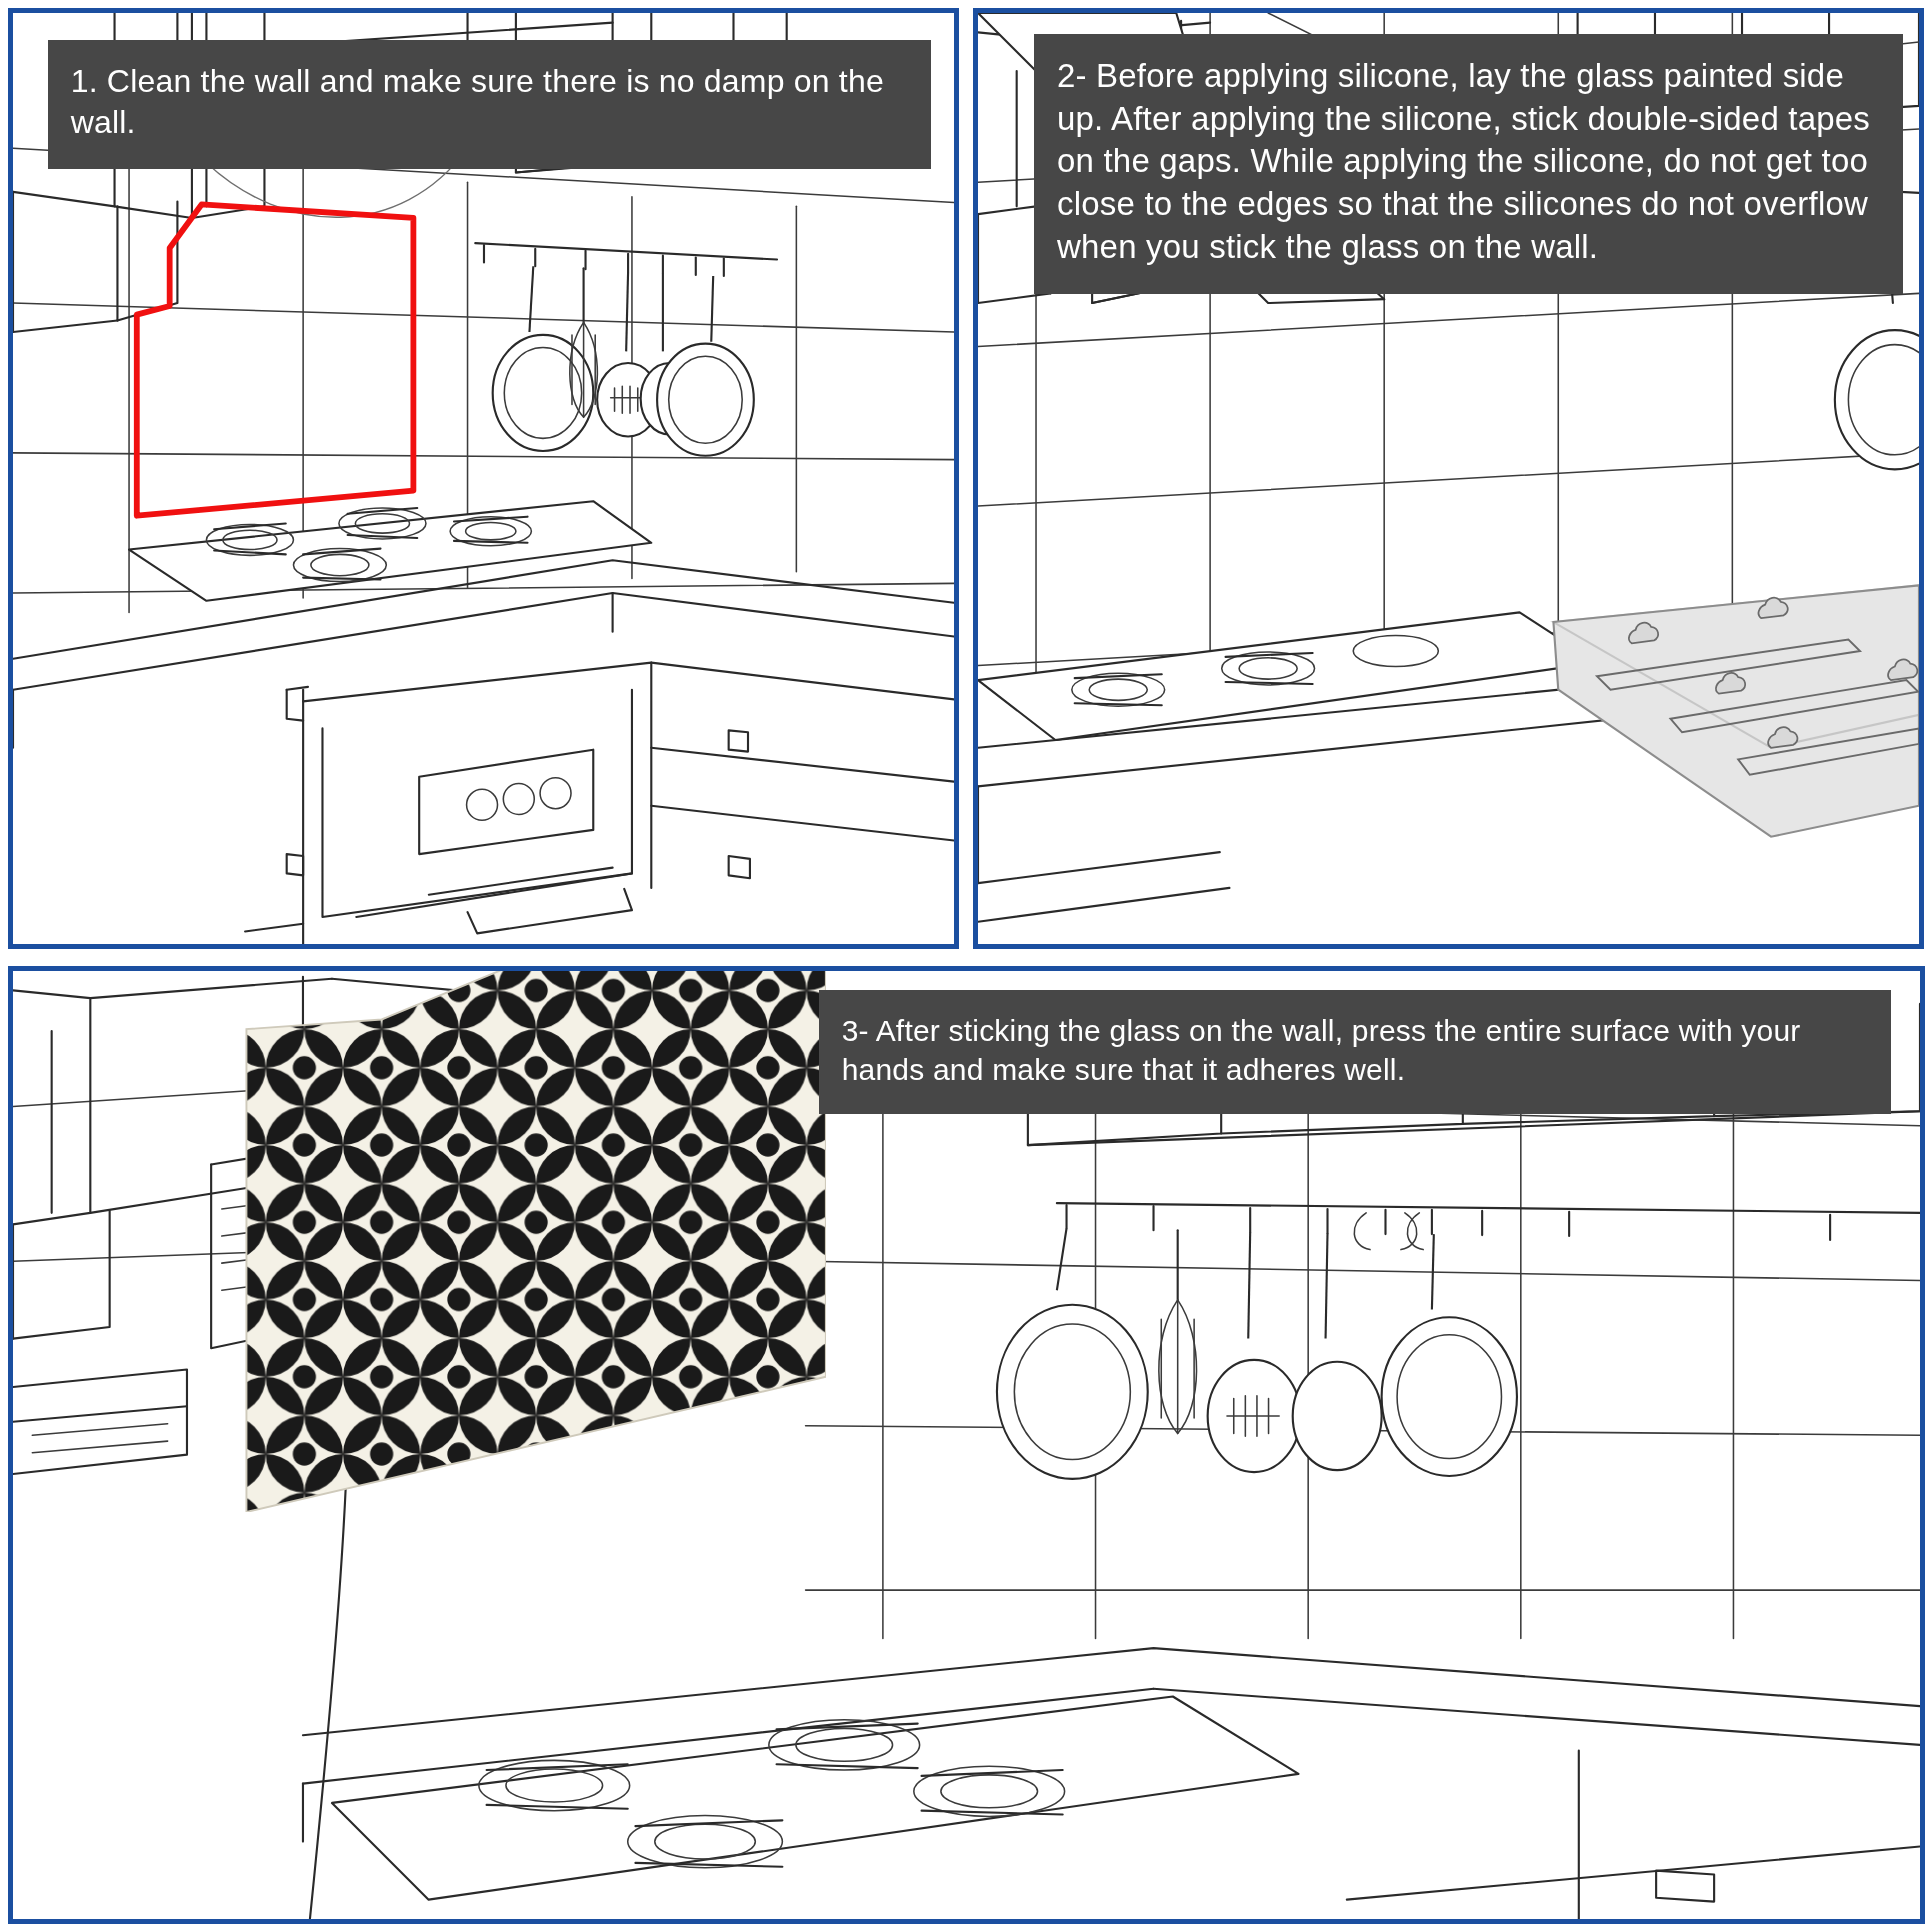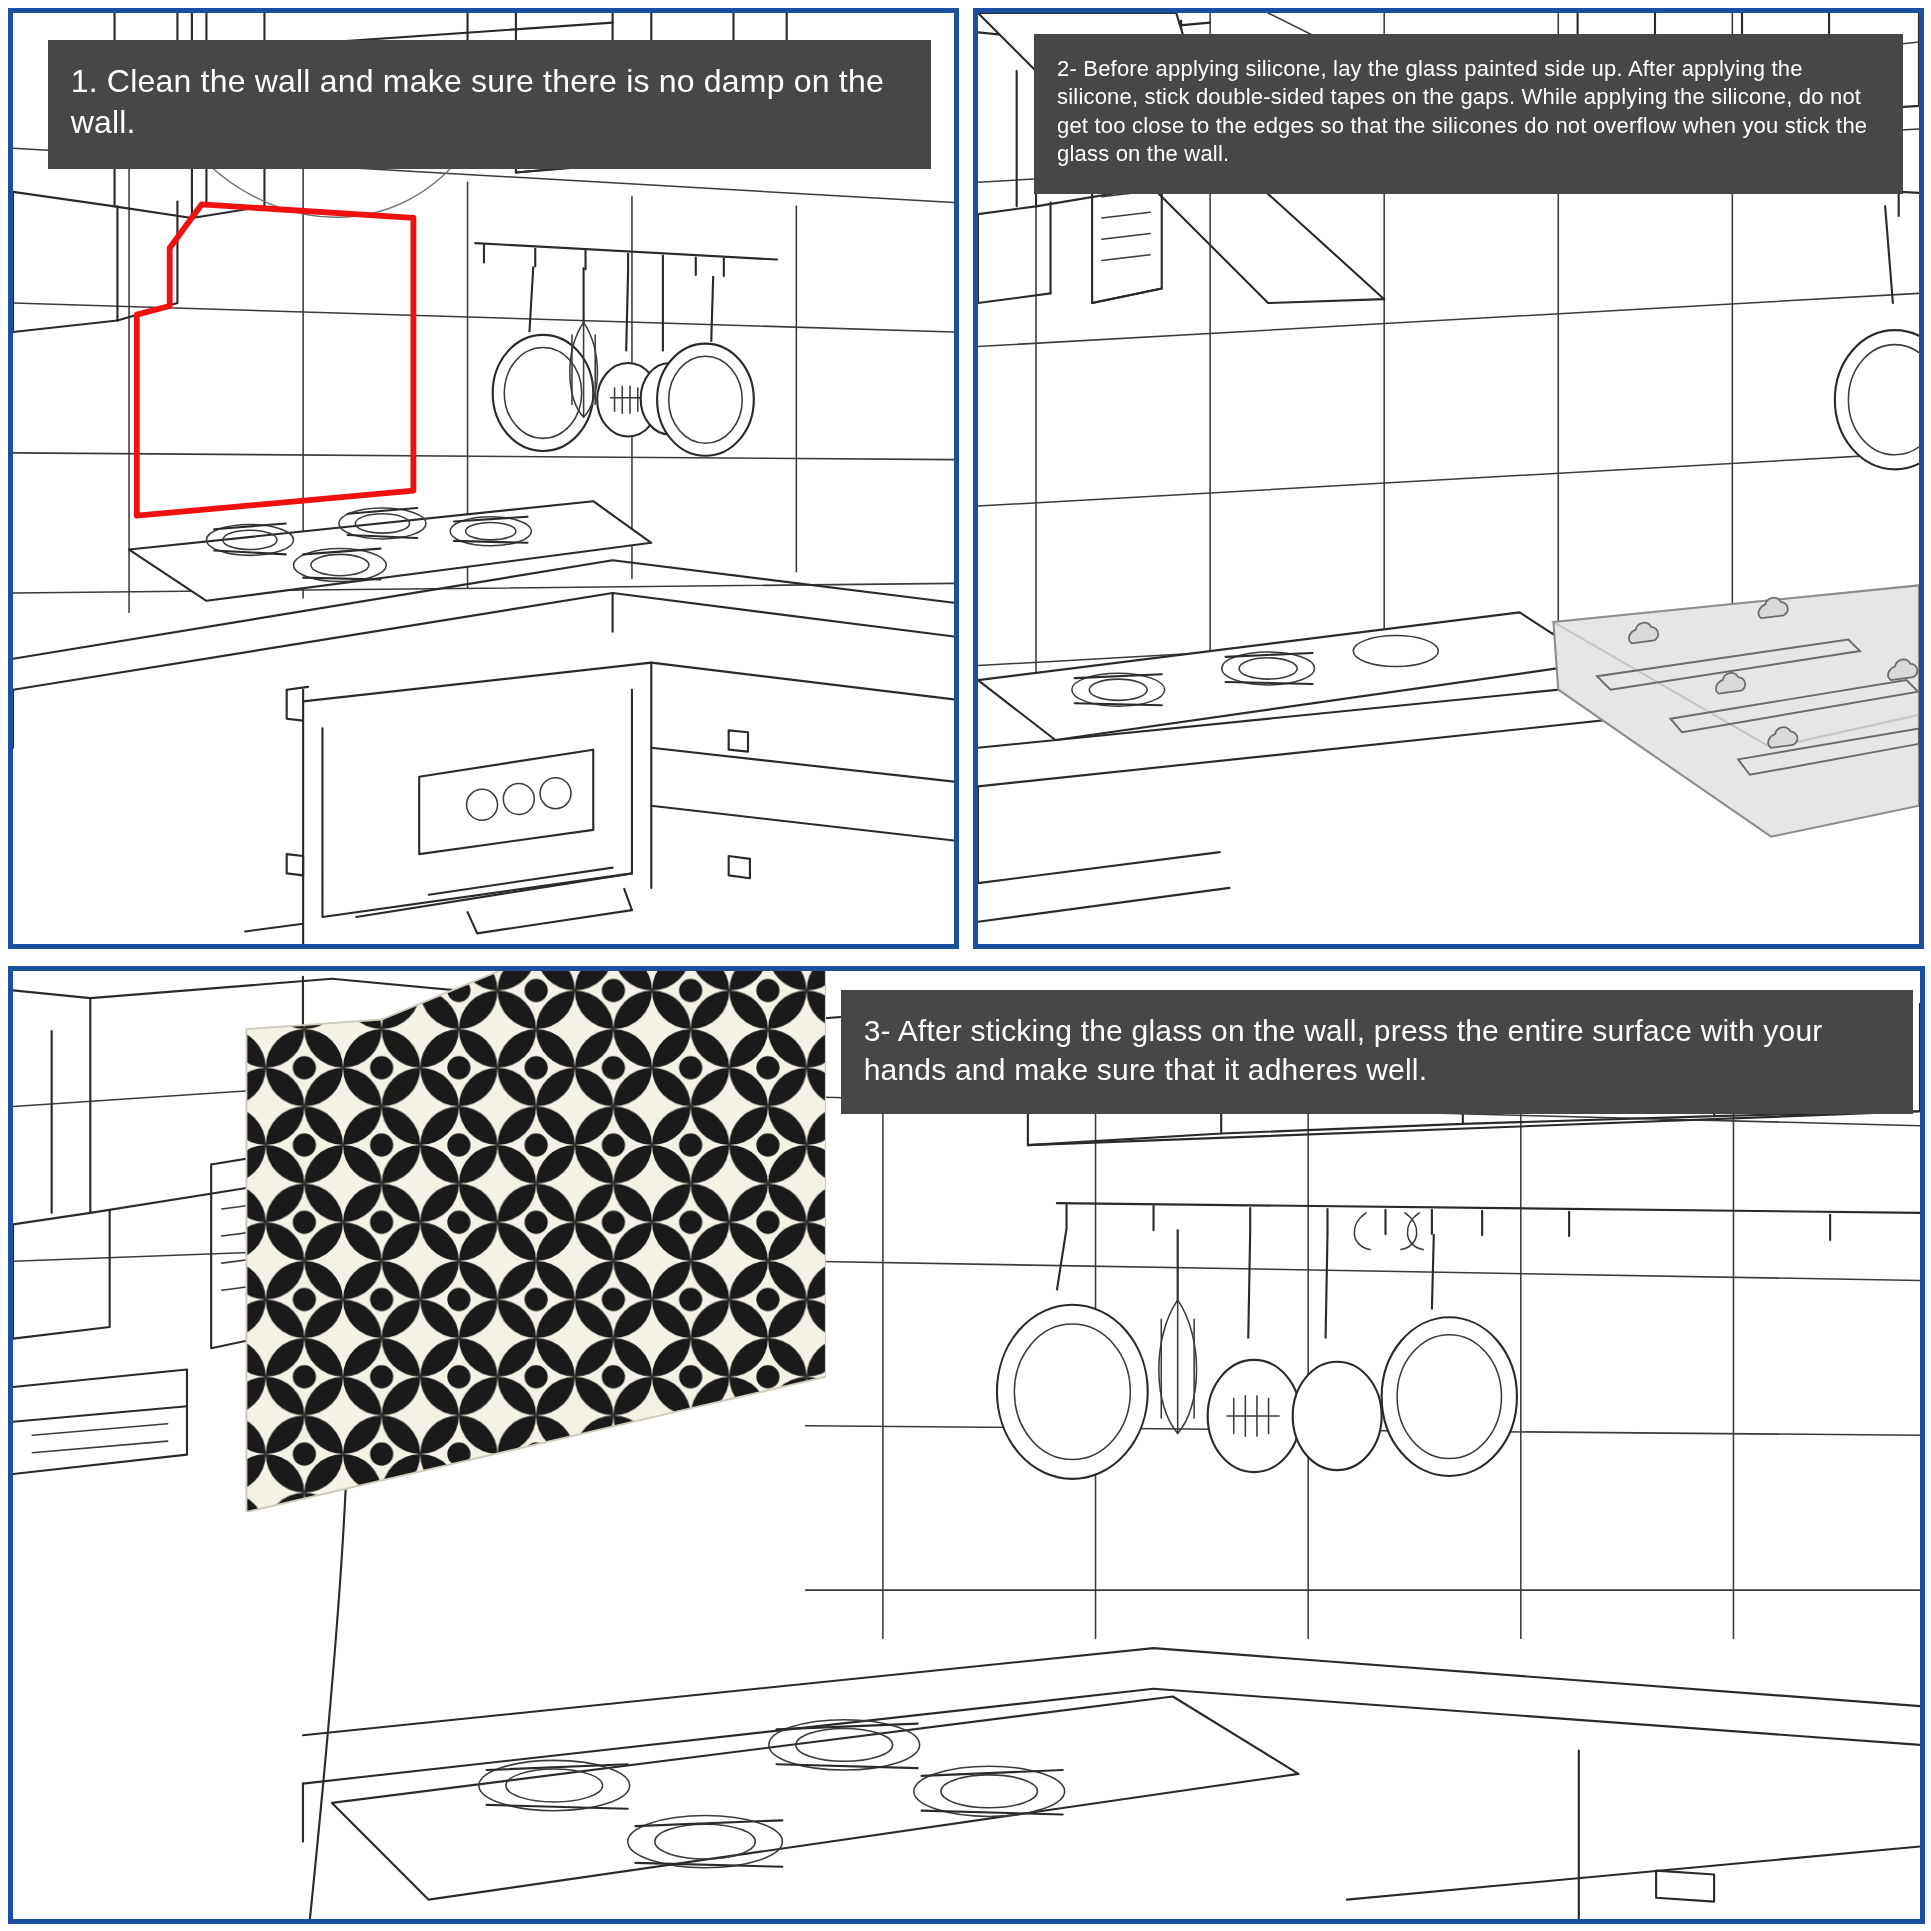--- a/index.html
+++ b/index.html
@@ -51,24 +51,24 @@
     letter-spacing: 0.2px;
     white-space: pre-wrap;
     z-index: 40;
   }
   #caption-1 {
     left: 35px; top: 27px; width: 883px;
     font-size: 32px;
   }
   #caption-2 {
     left: 56px; top: 21px; width: 869px;
-    font-size: 22px;
+    font-size: 33px;
   }
   #caption-3 {
-    left: 828px; top: 19.3px; width: 1072px;
+    left: 806px; top: 19.3px; width: 1072px;
     font-size: 30px;
   }
 
   
   .ln { fill: none; stroke: #2a2a2a; stroke-width: 2.2; stroke-linecap: round; stroke-linejoin: round; }
   .ln-thin { fill: none; stroke: #3b3b3b; stroke-width: 1.6; stroke-linecap: round; }
   .ln-lite { fill: none; stroke: #6f6f6f; stroke-width: 1.4; stroke-linecap: round; }
   .fill-w { fill: #ffffff; stroke: #2a2a2a; stroke-width: 2.2; stroke-linejoin: round; }
   .redline { fill: none; stroke: #f01010; stroke-width: 6; stroke-linejoin: round; stroke-linecap: round; }
 

